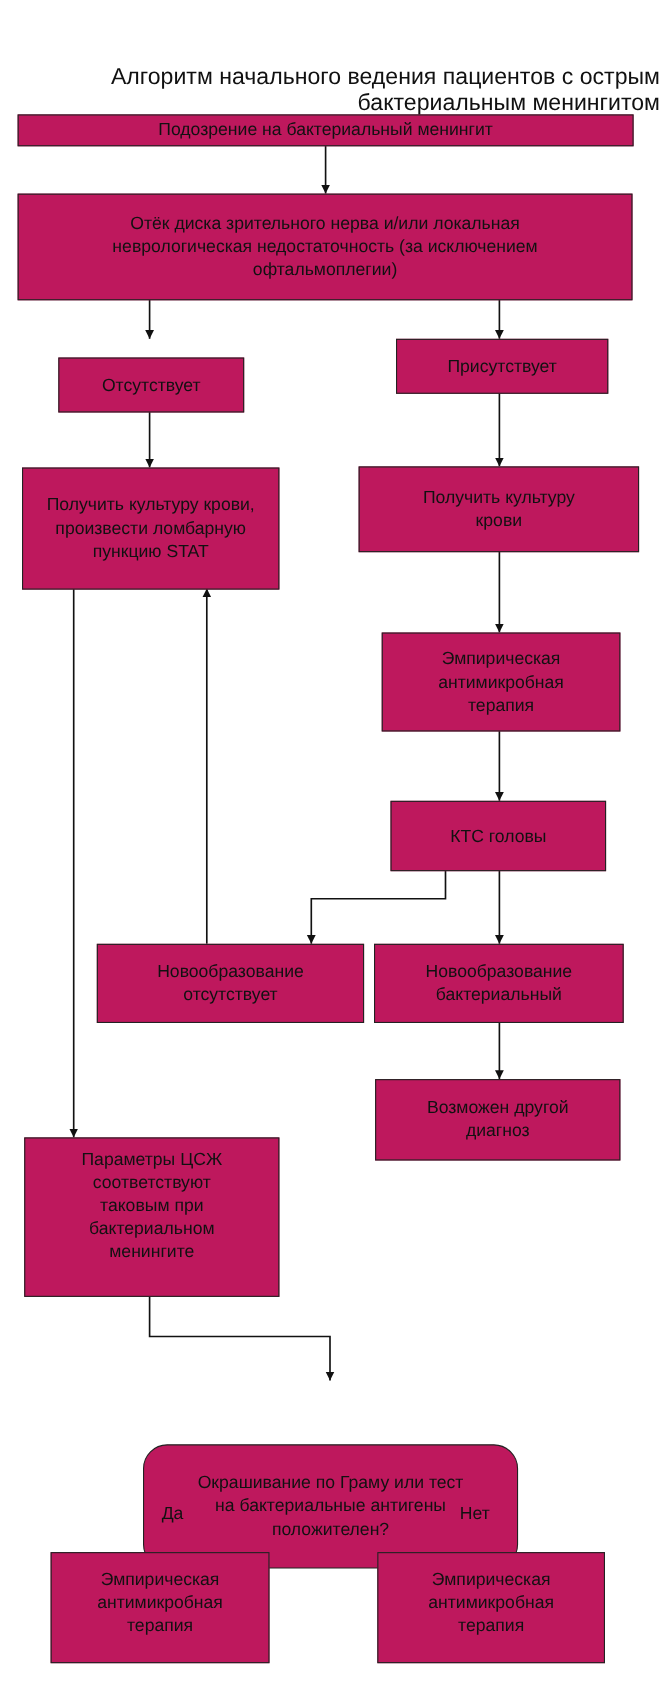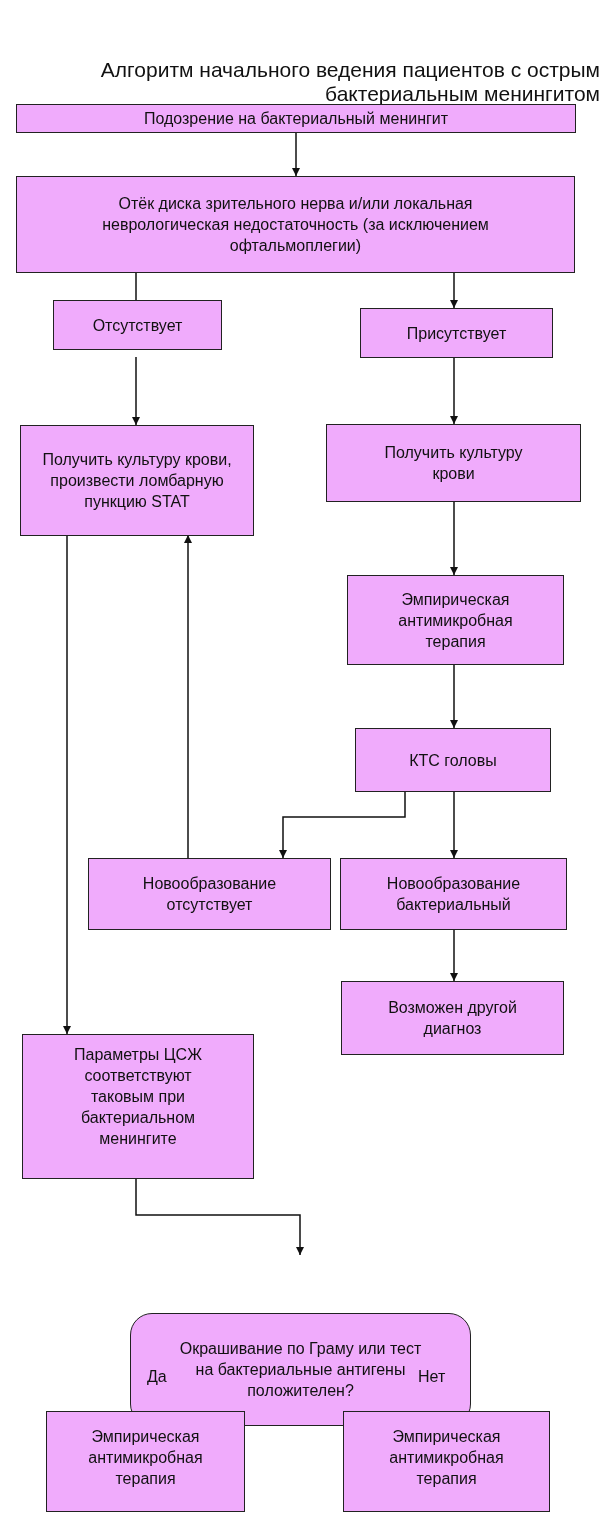--- a/index.html
+++ b/index.html
@@ -2,21 +2,21 @@
 <html><head>
 <meta charset="utf-8">
 <style>
   html, body { margin: 0; padding: 0; background: #ffffff; }
   body { width: 600px; height: 1530px; position: relative; overflow: hidden;
          font-family: "Liberation Sans", sans-serif; color: #111111; }
   .title { position: absolute; left: 0; top: 18px; width: 600px; text-align: right;
            font-size: 21px; line-height: 24px; margin-top: 40px; }
   svg.wires { position: absolute; left: 0; top: 0; width: 600px; height: 1530px; }
   .box { position: absolute; box-sizing: border-box; border: 1.5px solid #222;
-         background: #f0abfc; display: flex; align-items: center; justify-content: center;
+         background: #be185d; display: flex; align-items: center; justify-content: center;
          text-align: center; font-size: 16px; line-height: 21px; padding: 0 6px; }
   .lbl { position: absolute; font-size: 16px; }
 </style>
 </head>
 <body>
 
 <div class="title">Алгоритм начального ведения пациентов с острым бактериальным менингитом</div>
 
 <svg class="wires" xmlns="http://www.w3.org/2000/svg">
   <defs>
@@ -44,21 +44,21 @@
 </svg>
 
 <div class="box" style="left:16px;top:104px;width:560px;height:29px;">
   <span>Подозрение на бактериальный менингит</span>
   </div>
 
 <div class="box" style="left:16px;top:176px;width:559px;height:97px;padding:0 72px;">
   <span>Отёк диска зрительного нерва и/или локальная неврологическая недостаточность (за исключением офтальмоплегии)</span>
   </div>
 
-<div class="box" style="left:53px;top:300px;width:169px;height:50px;">
+<div class="box" style="left:53px;top:325px;width:169px;height:50px;">
   <span>Отсутствует</span>
   </div>
 
 <div class="box" style="left:360px;top:308px;width:193px;height:50px;">
   <span>Присутствует</span>
   </div>
 
 <div class="box" style="left:20px;top:425px;width:234px;height:111px;padding:16px 18px;">
   <span>Получить культуру крови, произвести ломбарную пункцию STAT</span>
   </div>

